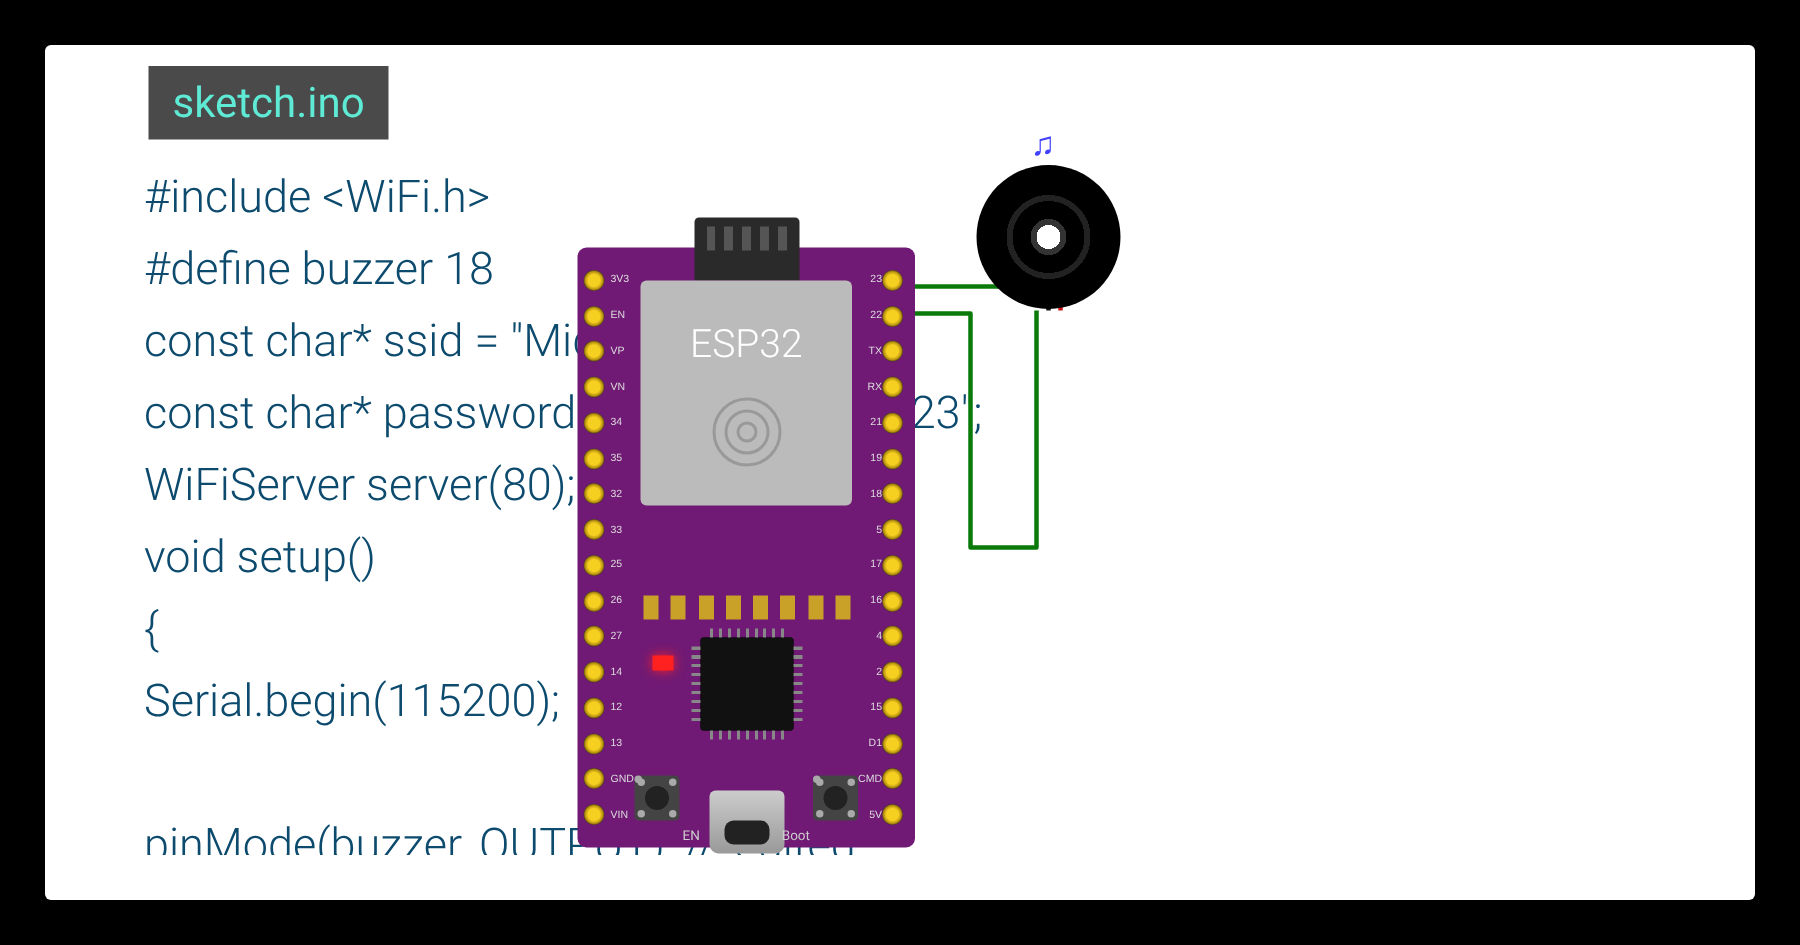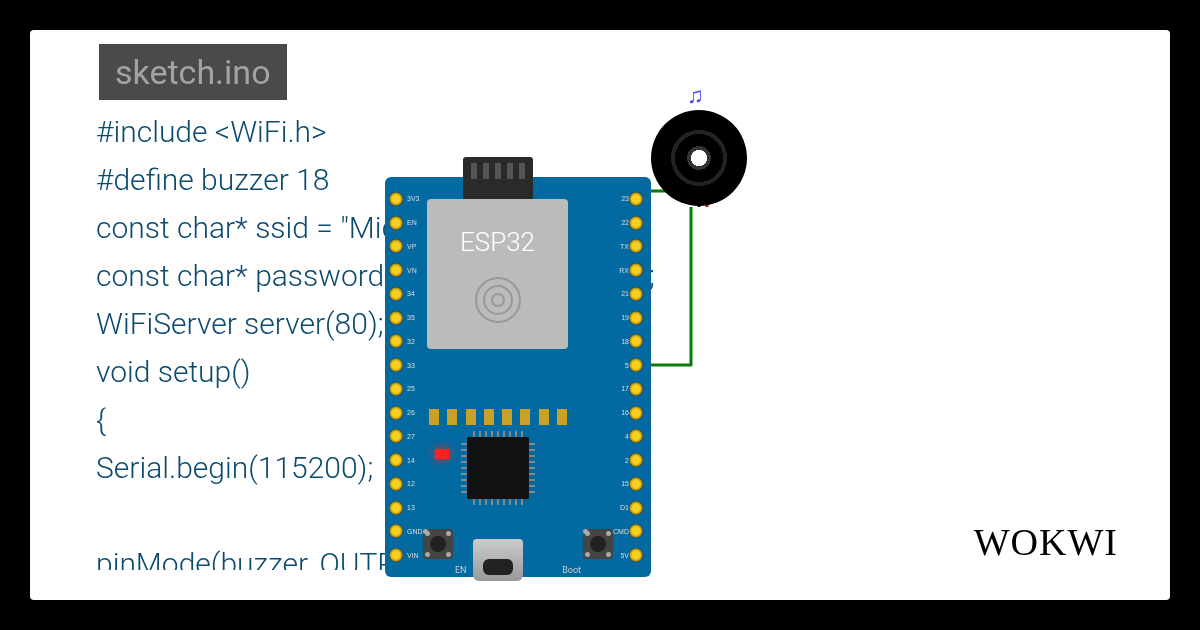--- a/index.html
+++ b/index.html
@@ -18,22 +18,22 @@
     width: 1140px;
     height: 570px;
     background: #fff;
     border-radius: 4px;
   }
   .tab {
     position: absolute;
     left: 69px;
     top: 14px;
     background: #4a4a4a;
-    color: #a3a3a3;
-    font-size: 34px;
+    color: #5eead4;
+    font-size: 28px;
     font-weight: 400;
     padding: 8px 16px;
     z-index: 10;
   }
   .code-area {
     position: absolute;
     left: 66px;
     top: 78px;
     right: 30px;
     bottom: 30px;
@@ -61,24 +61,24 @@
     position: absolute;
     left: 355px;
     top: 125px;
     width: 400px;
     height: 430px;
     z-index: 5;
   }
   .esp-board {
     position: absolute;
     left: 0;
-    top: 22px;
-    width: 266px;
+    top: 10px;
+    width: 225px;
     height: 400px;
-    background: #0369a1;
+    background: #701a75;
     border-radius: 6px;
   }
   .pin-row-left, .pin-row-right {
     position: absolute;
     top: 10px;
     width: 18px;
     height: 380px;
     display: flex;
     flex-direction: column;
     justify-content: space-around;
@@ -392,14 +392,13 @@
           <div class="btn-center"></div>
         </div>
       <div class="btn-label label-en">EN</div>
       <div class="btn-label label-boot">Boot</div>
     </div>
 
     <div class="buzzer"></div>
     <div class="music-icon">♫</div>
   </div>
 
-  <div class="logo">WOKWI</div>
 </div>
 
 </body></html>

